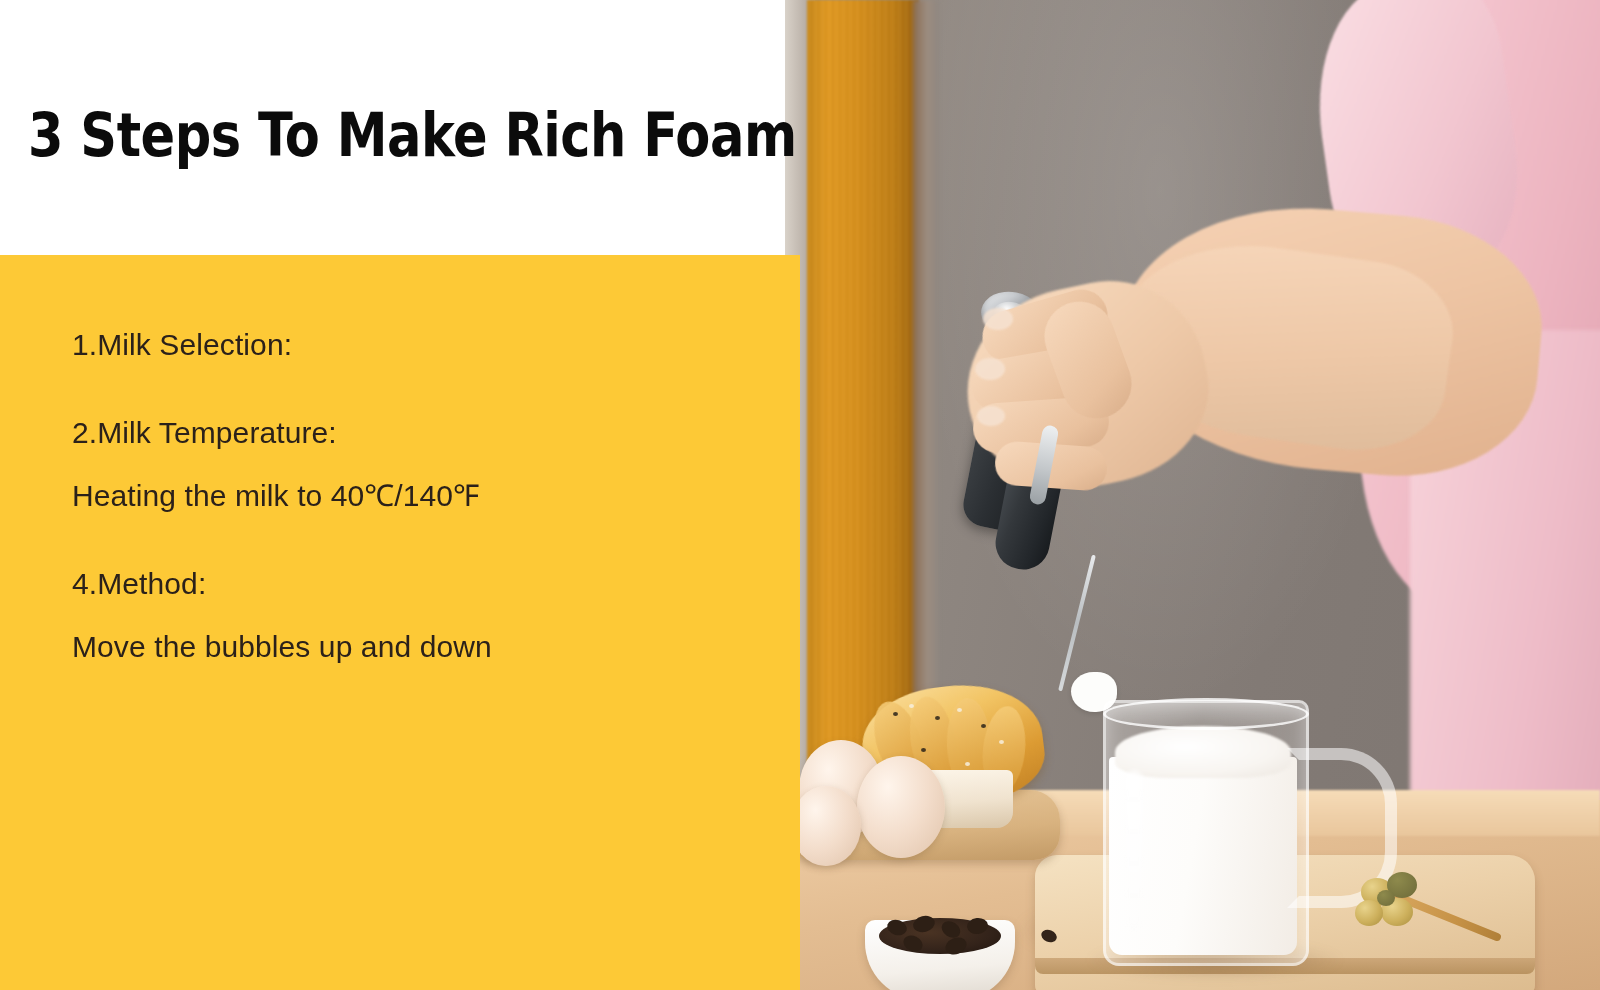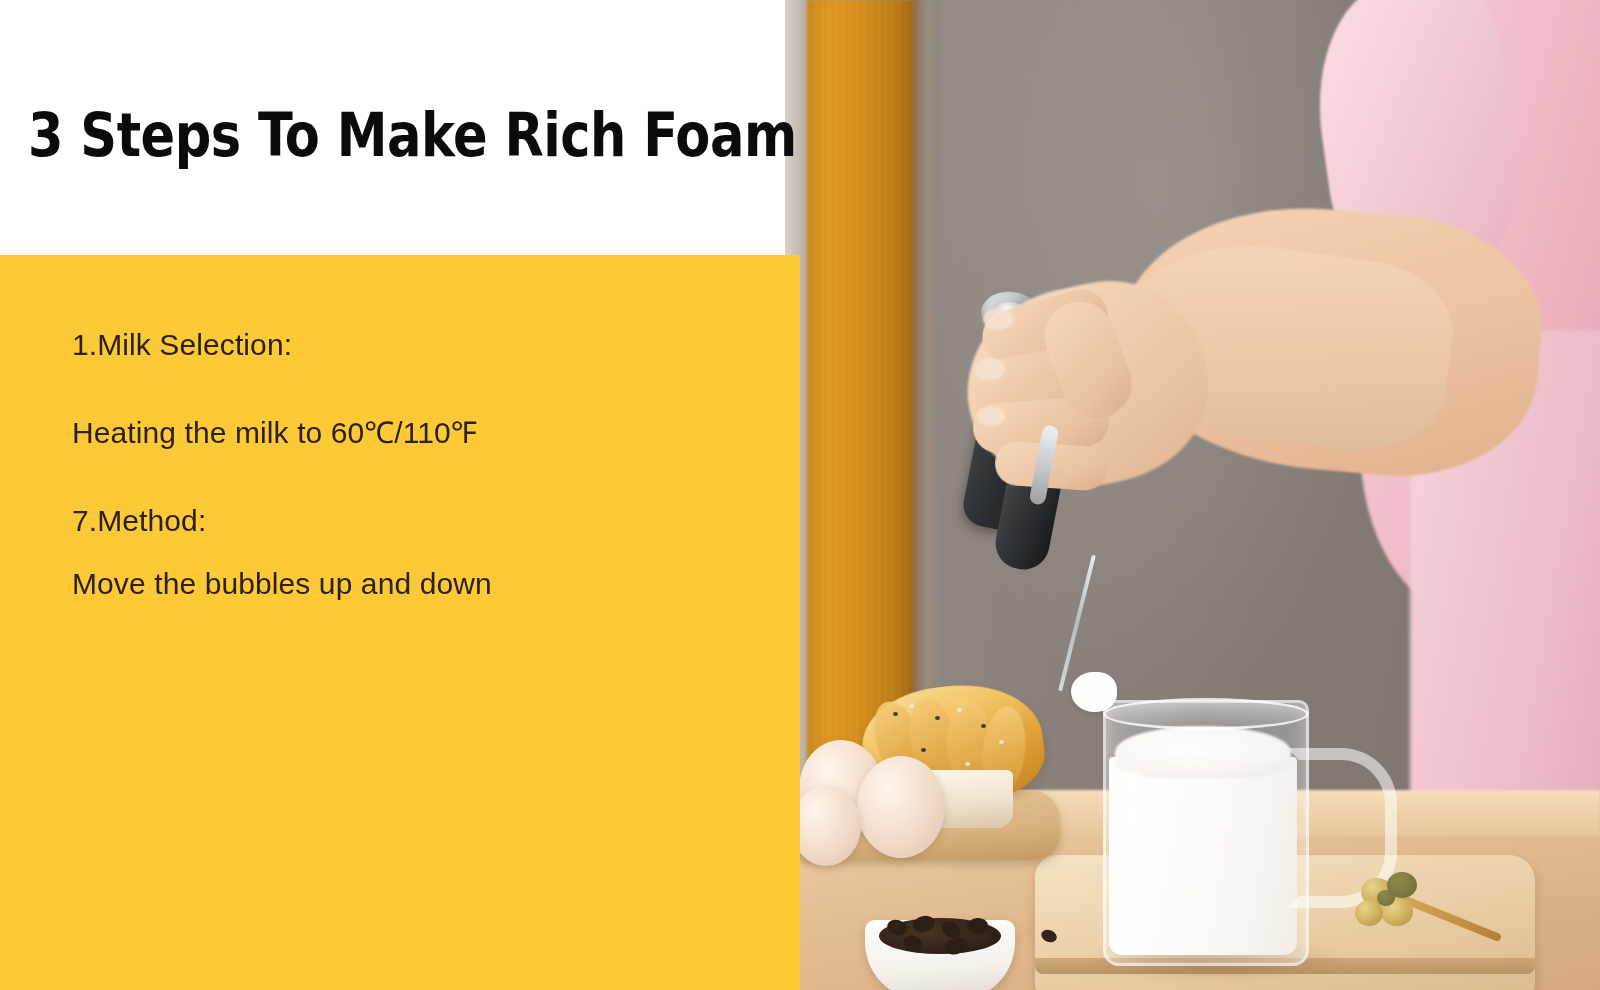--- a/index.html
+++ b/index.html
@@ -189,25 +189,26 @@
 
     <div class="yellow-band"></div>
 
     <div class="steps">
 
       <div class="step">
         <div class="step-line">1.Milk Selection:</div>
       </div>
 
       <div class="step">
-        <div class="step-line">Heating the milk to 60℃/110℉</div>
+        <div class="step-line">2.Milk Temperature:</div>
+        <div class="step-line">Heating the milk to 40℃/140℉</div>
       </div>
 
       <div class="step">
-        <div class="step-line">7.Method:</div>
+        <div class="step-line">4.Method:</div>
         <div class="step-line">Move the bubbles up and down</div>
       </div>
 
     </div>
   </div>
 
   <div class="photo">
 
     <div class="ph wall"></div>
     <div class="ph wall-soft"></div>

